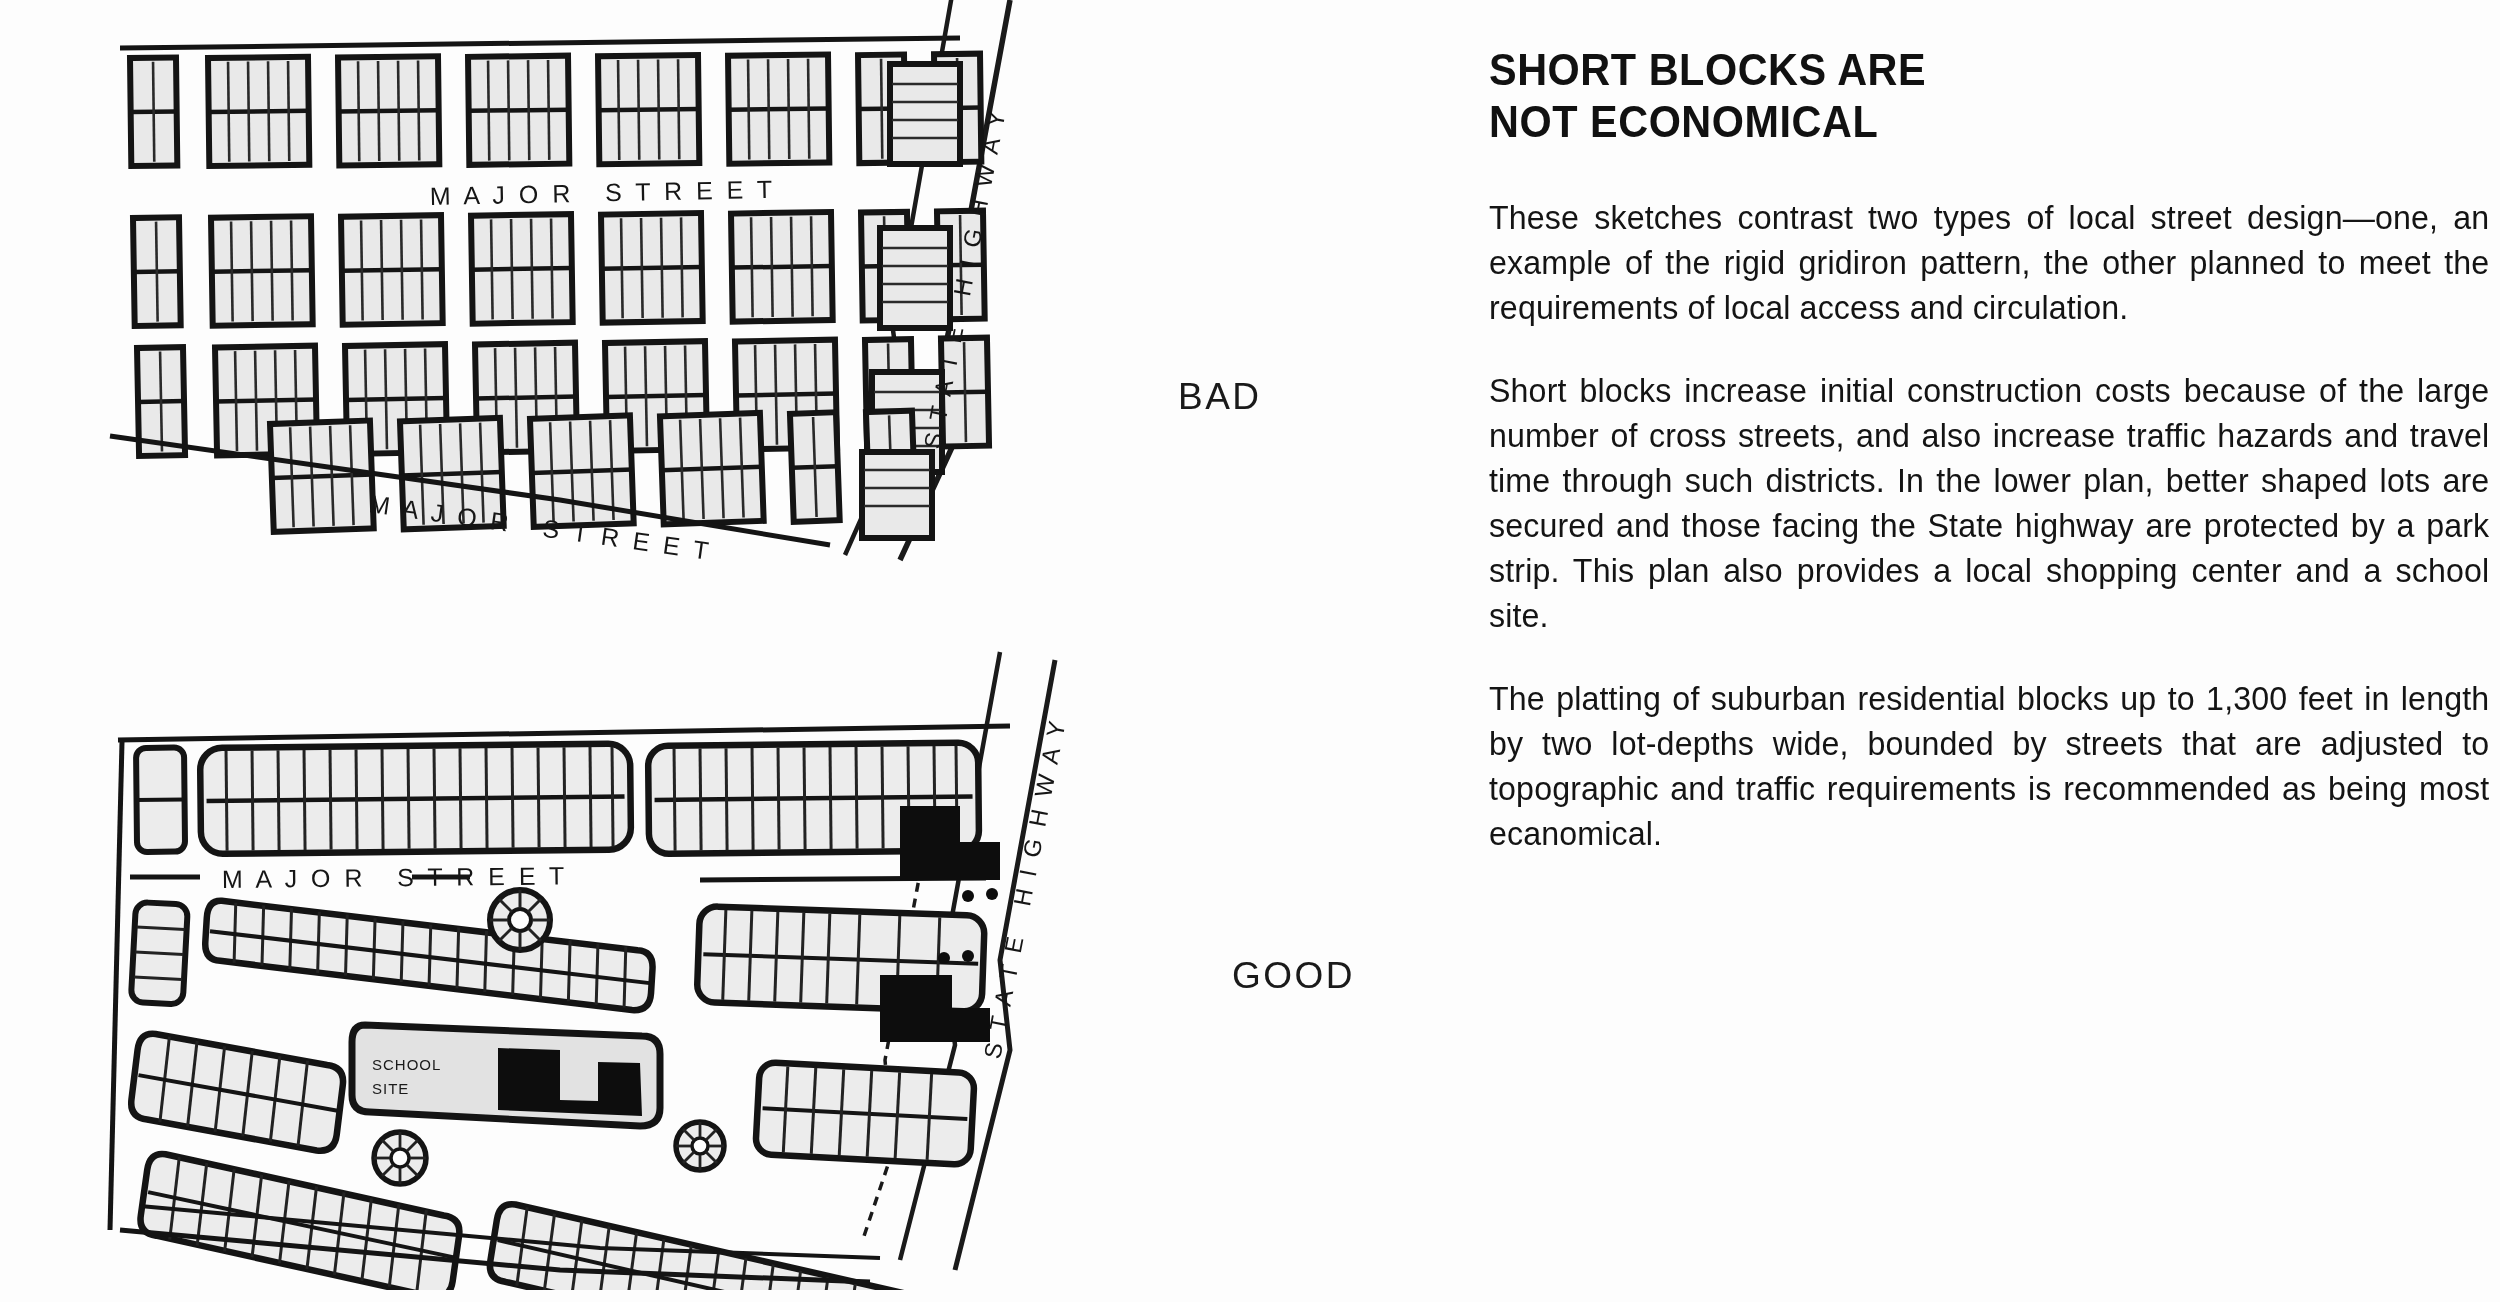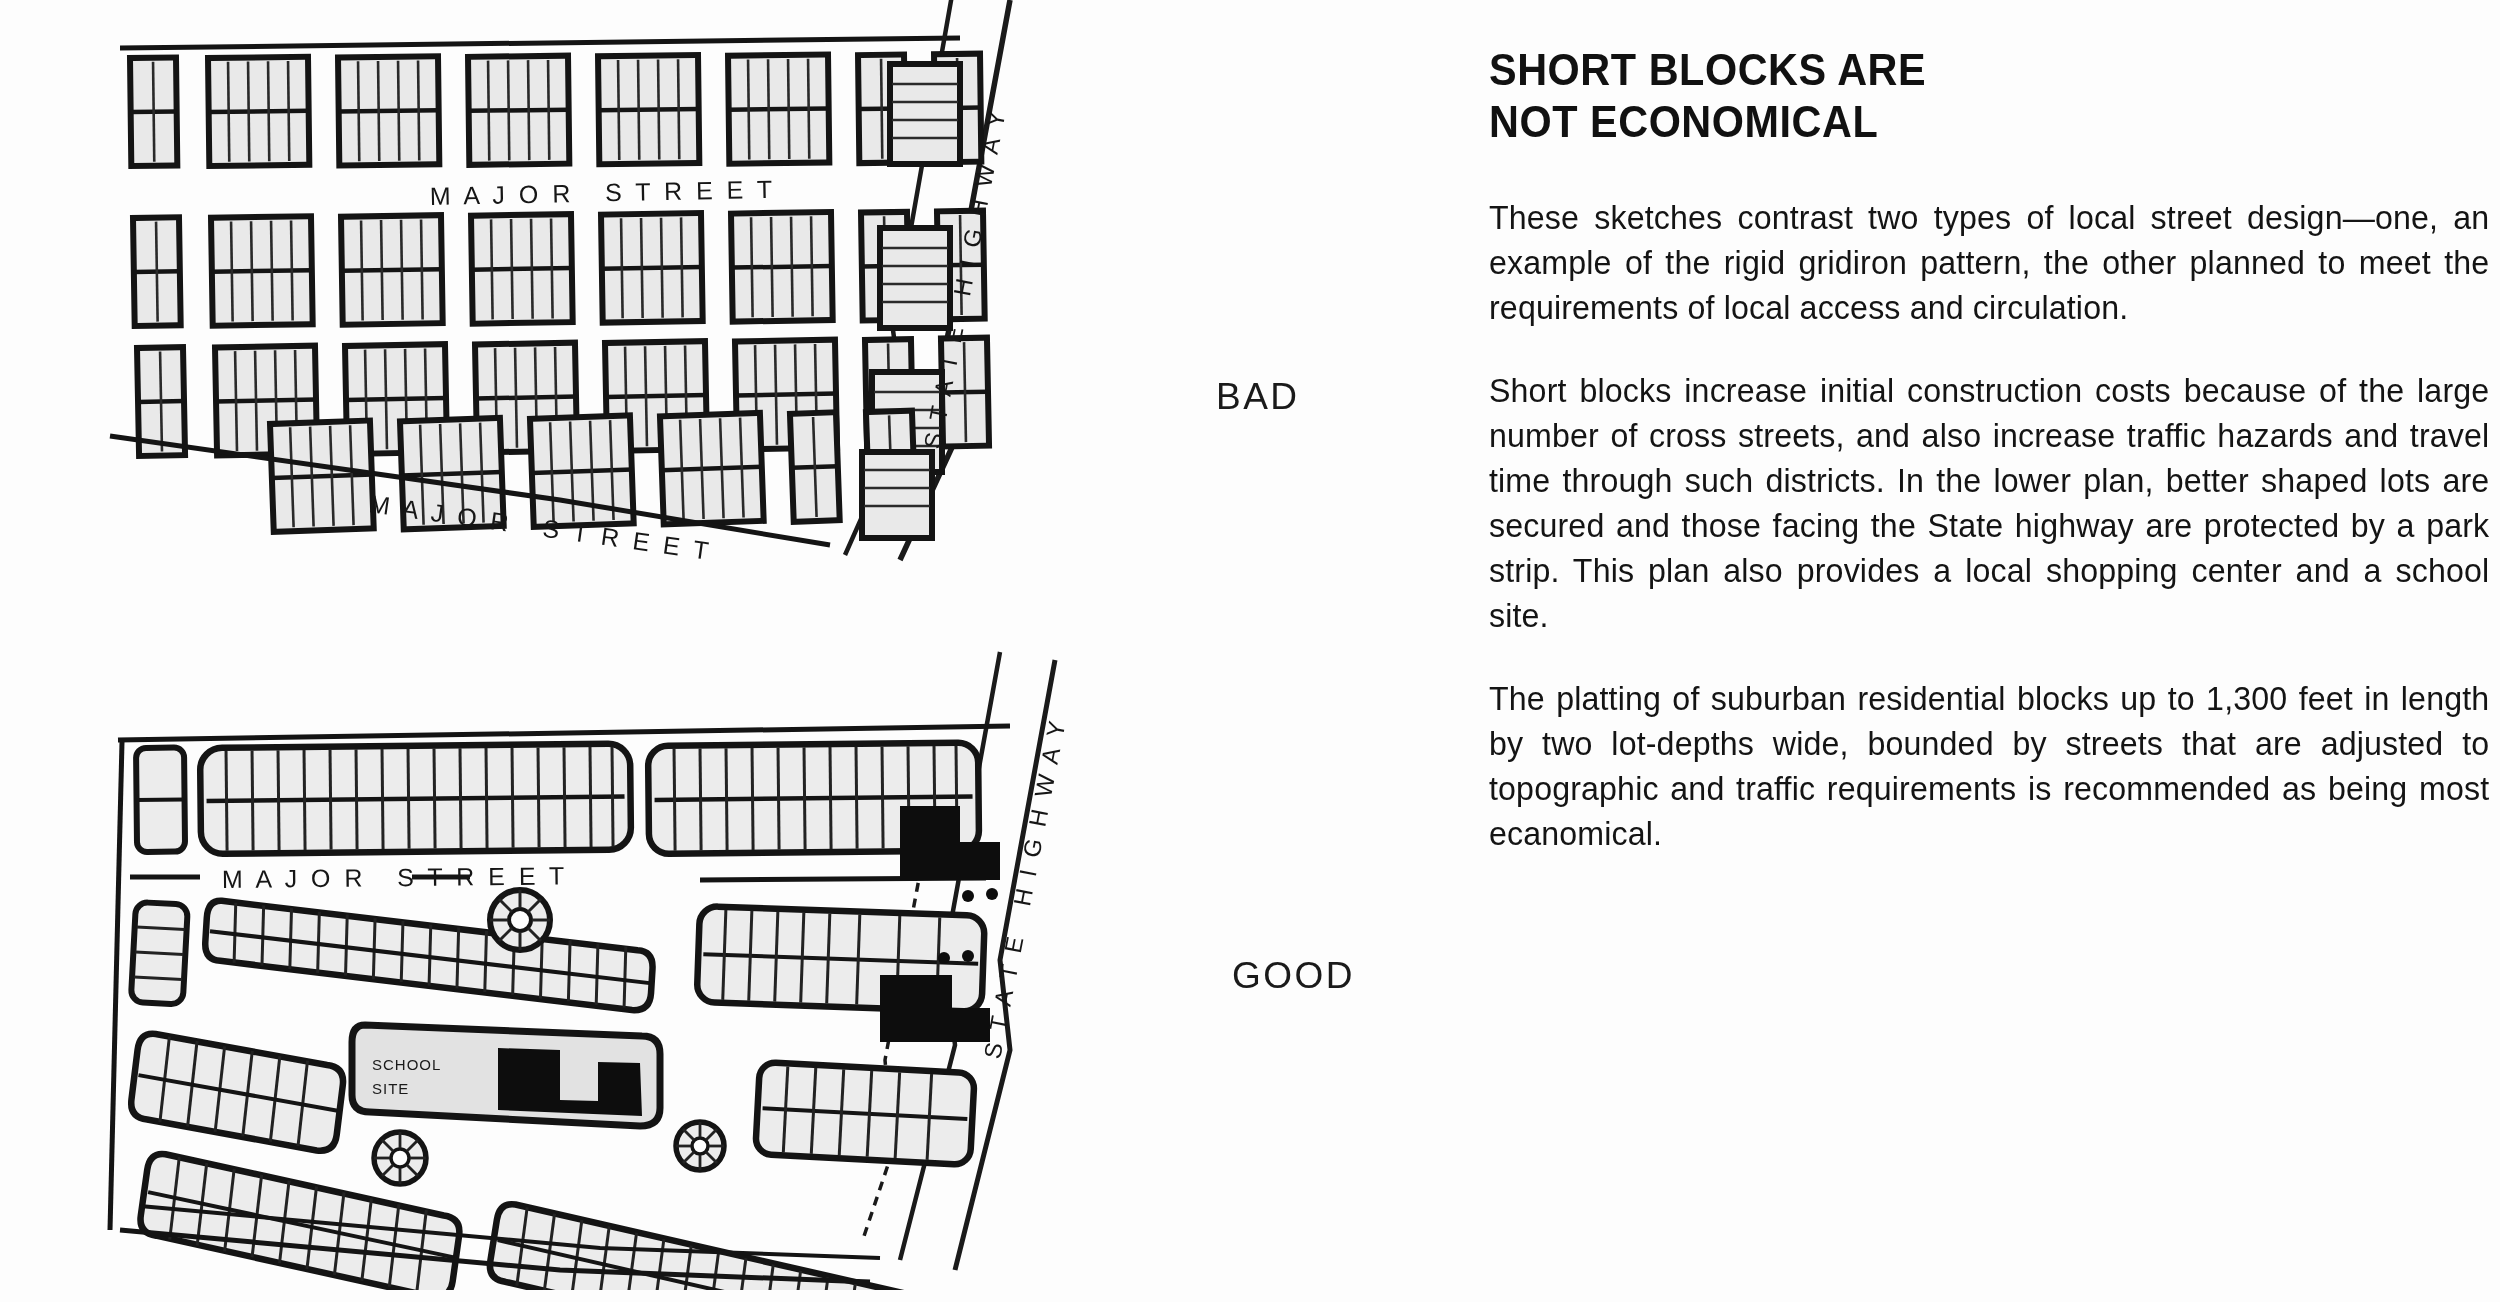--- a/index.html
+++ b/index.html
@@ -20,21 +20,21 @@
   
   .rating{
     position:absolute;
     font-family:"Liberation Sans", sans-serif;
     font-size:37px;
     letter-spacing:2.5px;
     color:#1a1a1a;
     font-weight:400;
     white-space:nowrap;
   }
-  #rating-bad{left:1216px;top:376px;}
+  #rating-bad{left:1178px;top:376px;}
   #rating-good{left:1216px;top:955px;margin-left:16px;}
 
   
   .textcol{
     position:absolute;
     left:1445px;top:44px;
     width:1000px;
     margin-left:44px;
   }
   .headline{

